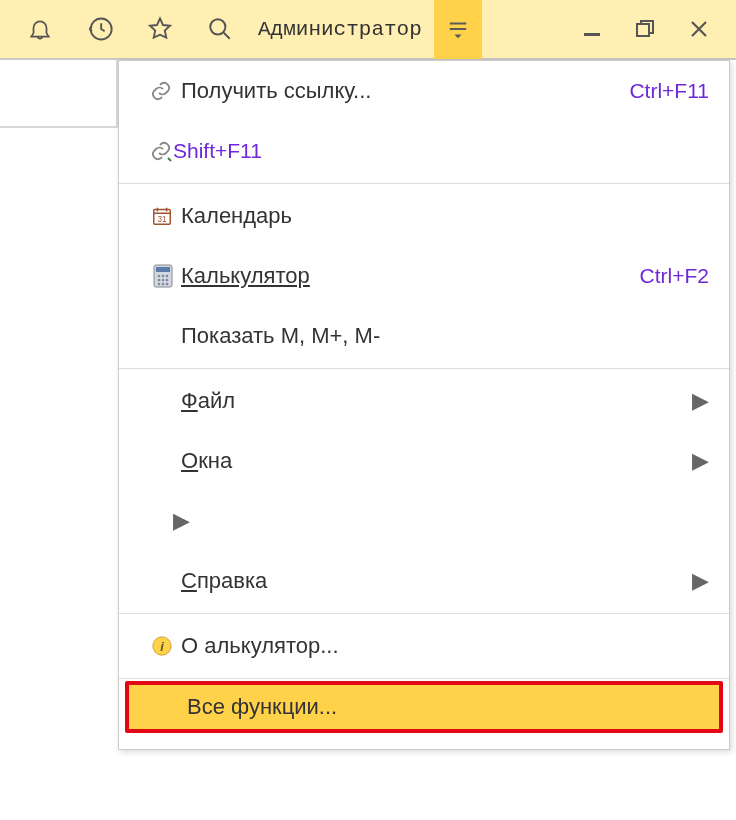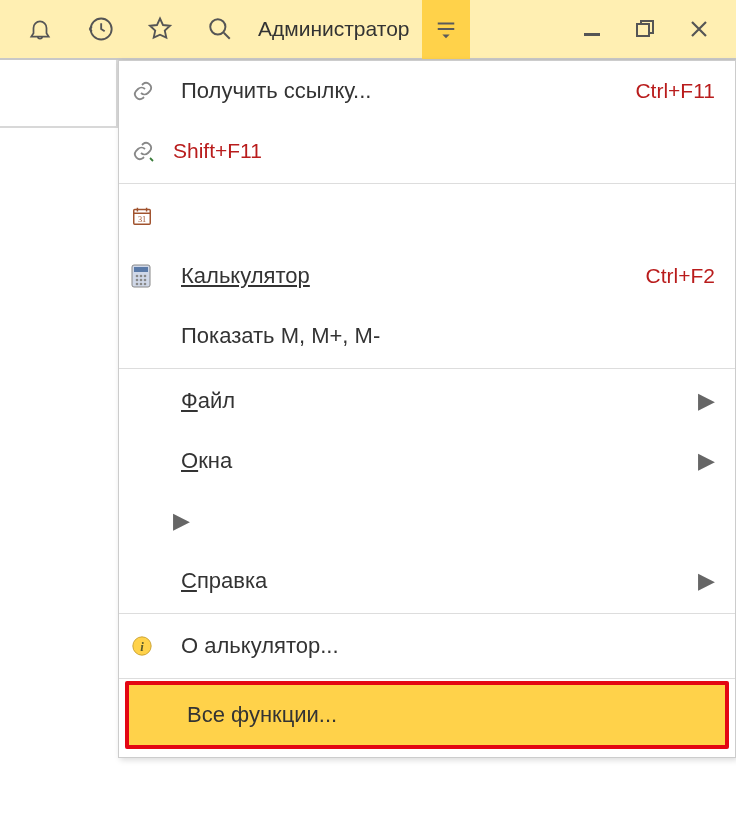--- a/index.html
+++ b/index.html
@@ -26,20 +26,21 @@
     height: 60px;
     display: flex;
     align-items: center;
     justify-content: center;
     color: #555;
   }
   .toolbar .tb-label {
     padding: 0 8px;
     color: #333;
     font-size: 21px;
+    font-family: Liberation Mono, monospace;
   }
   .toolbar .menu-btn {
     width: 48px;
     height: 60px;
     background: #ffd24a;
     display: flex;
     align-items: center;
     justify-content: center;
     margin-left: 4px;
   }
@@ -59,63 +60,63 @@
     height: 68px;
     border-right: 2px solid #d8d8d8;
     border-bottom: 2px solid #d8d8d8;
     background: #fff;
   }
   .menu {
     flex: 1;
     background: #fff;
     border: 1px solid #ccc;
     box-shadow: 2px 2px 6px rgba(0,0,0,0.15);
-    padding-bottom: 8px;
+    padding-bottom: 16px;
+    margin-right: 6px;
   }
   .menu-item {
     display: flex;
     align-items: center;
     height: 60px;
     padding: 0 20px 0 12px;
     color: #333;
     font-size: 22px;
     position: relative;
   }
   .menu-item .icon-slot {
     width: 42px;
     display: flex;
-    justify-content: flex-start;
+    justify-content: flex-end;
     align-items: center;
     flex-shrink: 0;
-    font-family: Liberation Serif, serif;
   }
   .menu-item .label {
     flex: 1;
     padding-left: 8px;
   }
   .menu-item .shortcut {
-    color: #b91c1c;
+    color: #6d28d9;
     font-size: 21px;
   }
   .menu-item .arrow {
     color: #666;
   }
   .separator {
     height: 1px;
     background: #ddd;
     margin: 2px 0;
   }
   .hl-wrap {
     border: 4px solid #e30613;
     margin: 2px 6px 0 6px;
     border-radius: 2px;
   }
   .hl-wrap .menu-item {
     background: #ffd24a;
-    height: 60px;
+    height: 44px;
     padding-left: 8px;
   }
   .u { text-decoration: underline; }
   ::after, ::before { box-sizing: border-box; }
 </style>
 </head>
 <body>
 
 <div class="toolbar">
   <div class="tb-icon">
@@ -200,20 +201,21 @@
 
     <div class="menu-item">
       <span class="icon-slot">
         <svg width="22" height="22" viewBox="0 0 24 24" fill="none" stroke="#a0522d" stroke-width="1.6">
             <rect x="3" y="5" width="18" height="16" rx="1" fill="#fff"></rect>
             <path d="M3 9h18"></path>
             <path d="M7 3v4M17 3v4"></path>
             <text x="12" y="18" font-size="9" text-anchor="middle" fill="#a0522d" stroke="none">31</text>
           </svg>
       </span>
+      <span class="label">Календарь</span>
     </div>
 
     <div class="menu-item">
       <span class="icon-slot">
         <svg width="20" height="24" viewBox="0 0 20 24" fill="none">
             <rect x="1" y="1" width="18" height="22" rx="2" fill="#d0d8e8" stroke="#888"></rect>
             <rect x="3" y="3" width="14" height="5" fill="#5a7aa8"></rect>
             <circle cx="6" cy="12" r="1.3" fill="#888"></circle>
             <circle cx="10" cy="12" r="1.3" fill="#888"></circle>
             <circle cx="14" cy="12" r="1.3" fill="#888"></circle>

